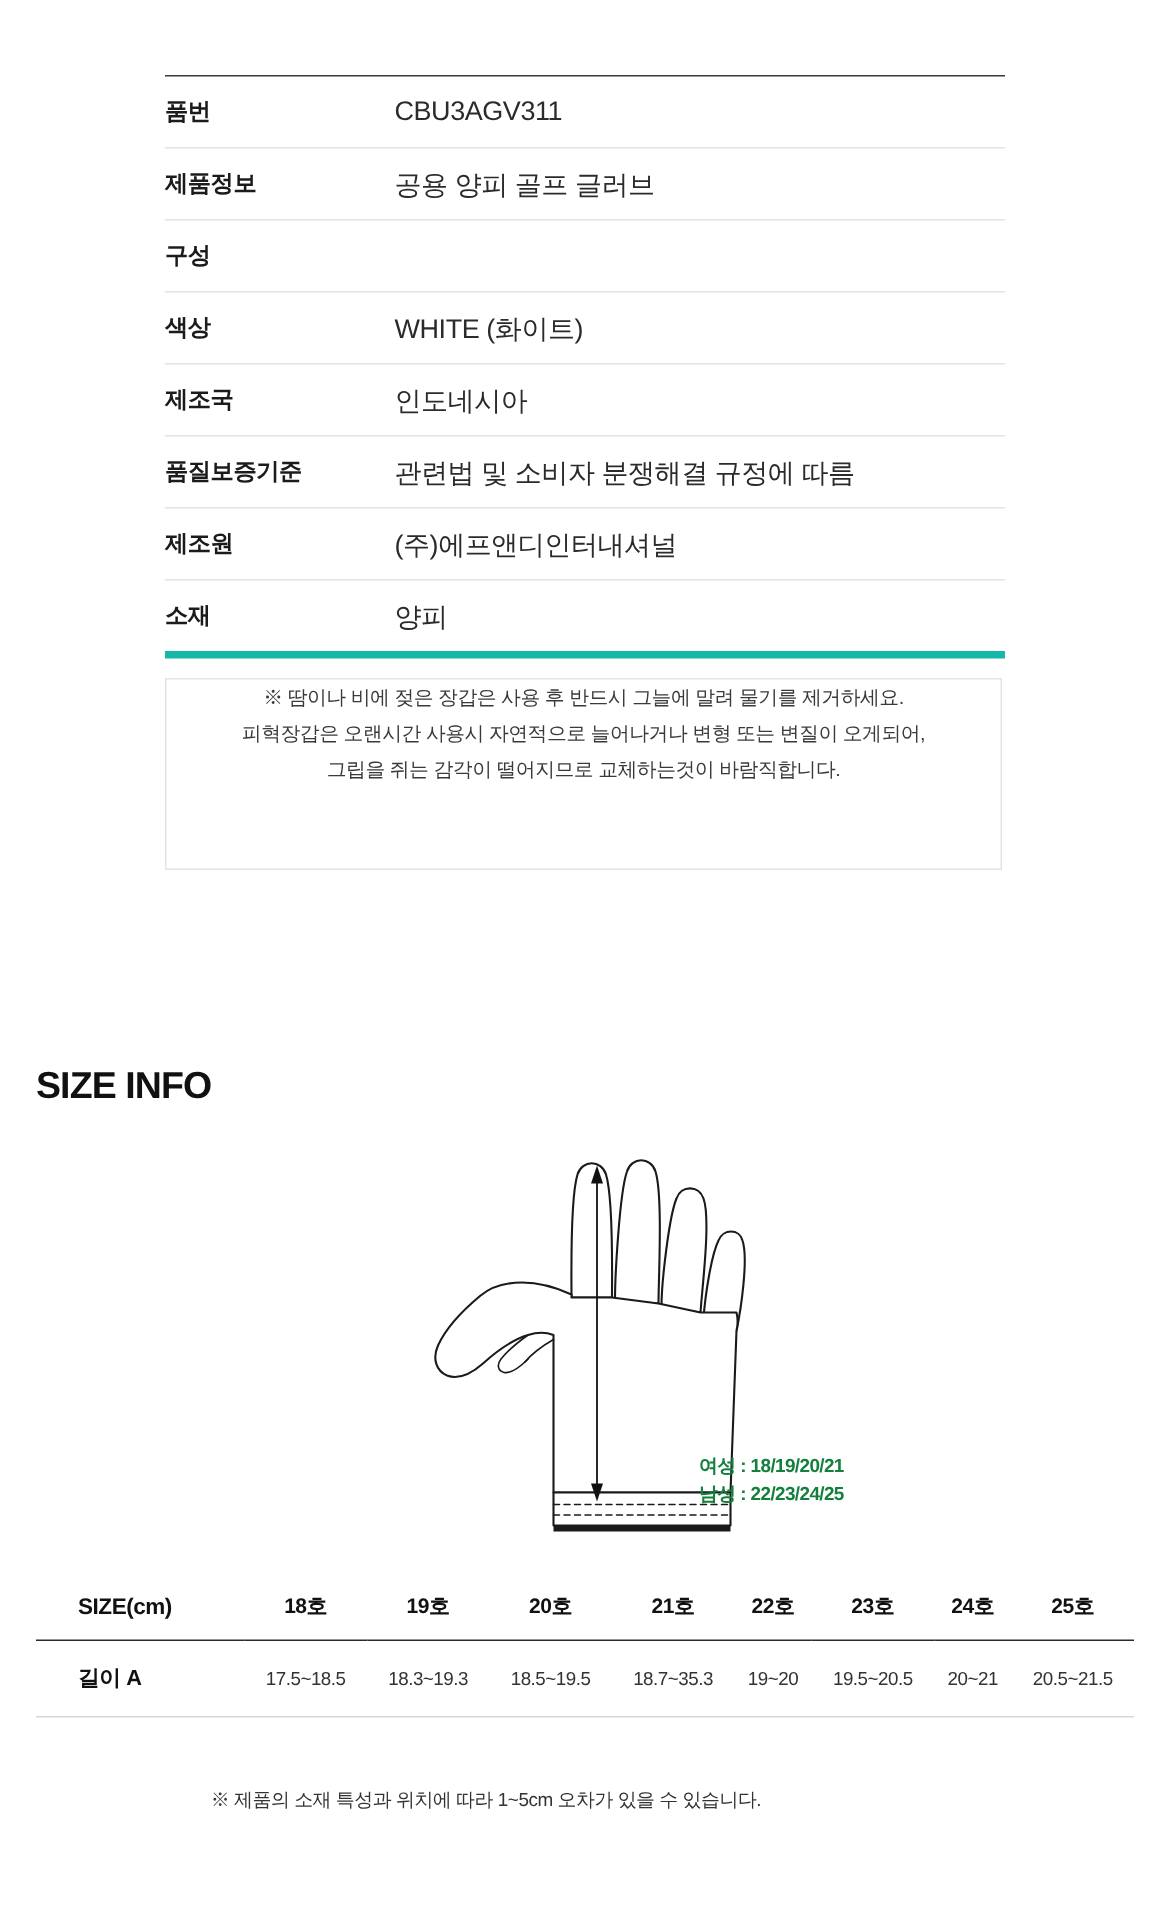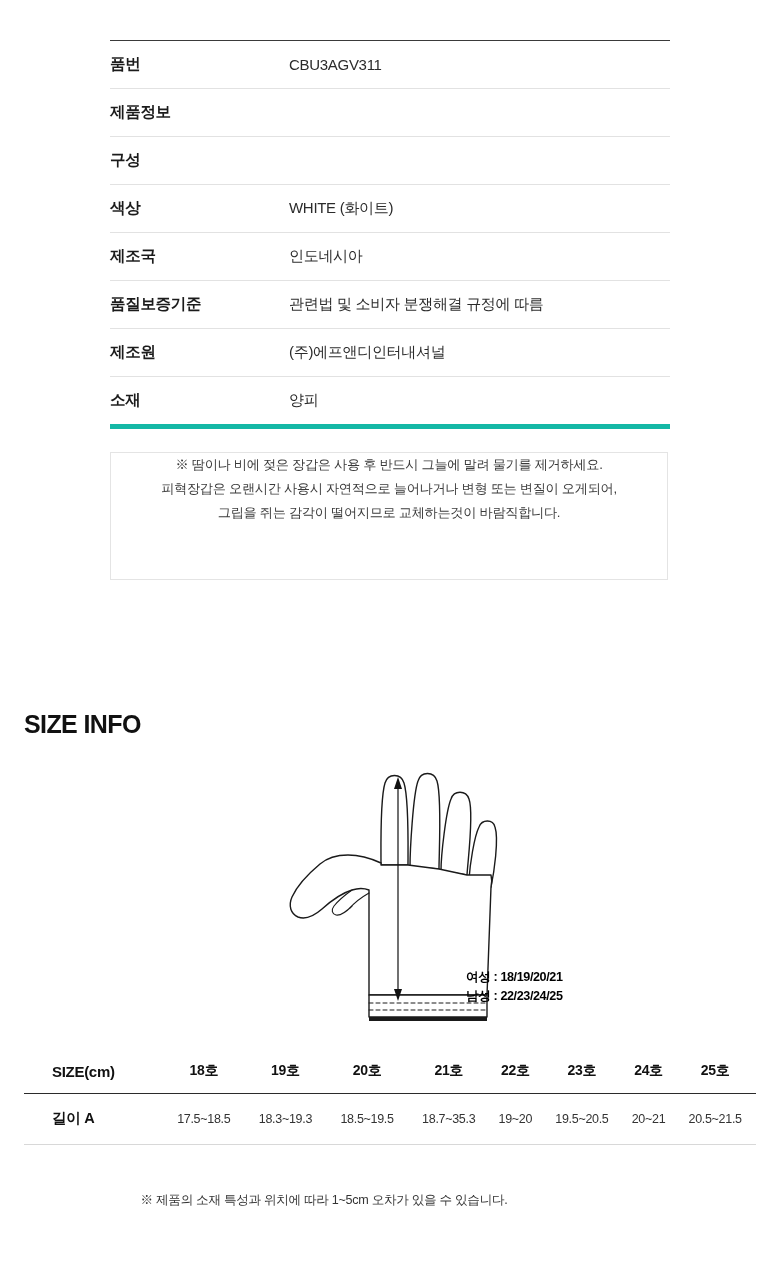--- a/index.html
+++ b/index.html
@@ -13,21 +13,21 @@
     position: relative;
     font-family: "Liberation Sans", sans-serif;
     color: #1a1a1a;
     overflow: hidden;
   }
 
   
   .spec-wrap {
     position: absolute;
     left: 110px;
-    top: 40px;
+    top: 50px;
     width: 560px;
   }
   .spec-row {
     display: flex;
     align-items: center;
     height: 47px;
     border-bottom: 1px solid #e2e2e2;
   }
   .spec-row:first-child {
     border-top: 1px solid #3a3a3a;
@@ -37,24 +37,23 @@
   }
   .spec-label {
     width: 153px;
     font-size: 15.5px;
     font-weight: bold;
     color: #1b1b1b;
     letter-spacing: -0.3px;
   }
   .spec-value {
     flex: 1;
-    font-size: 15px;
+    font-size: 18px;
     color: #2b2b2b;
     letter-spacing: -0.3px;
-    margin-left: 26px;
   }
 
   
   .notice {
     position: absolute;
     left: 110px;
     top: 452px;
     width: 558px;
     height: 128px;
     border: 1px solid #e4e4e4;
@@ -90,21 +89,21 @@
     width: 780px;
     height: 290px;
   }
   .glove-note {
     position: absolute;
     left: 466px;
     top: 968px;
     font-size: 12.6px;
     font-weight: bold;
     line-height: 19px;
-    color: #000000;
+    color: #15803d;
     letter-spacing: -0.4px;
   }
 
   
   .size-table {
     position: absolute;
     left: 24px;
     top: 1052px;
     width: 732px;
     border-collapse: collapse;
@@ -154,20 +153,21 @@
 </head>
 <body>
 
 <div class="spec-wrap">
   <div class="spec-row">
     <div class="spec-label">품번</div>
     <div class="spec-value">CBU3AGV311</div>
   </div>
   <div class="spec-row">
     <div class="spec-label">제품정보</div>
+    <div class="spec-value">공용 양피 골프 글러브</div>
   </div>
   <div class="spec-row">
     <div class="spec-label">구성</div>
   </div>
   <div class="spec-row">
     <div class="spec-label">색상</div>
     <div class="spec-value">WHITE (화이트)</div>
   </div>
   <div class="spec-row">
     <div class="spec-label">제조국</div>

